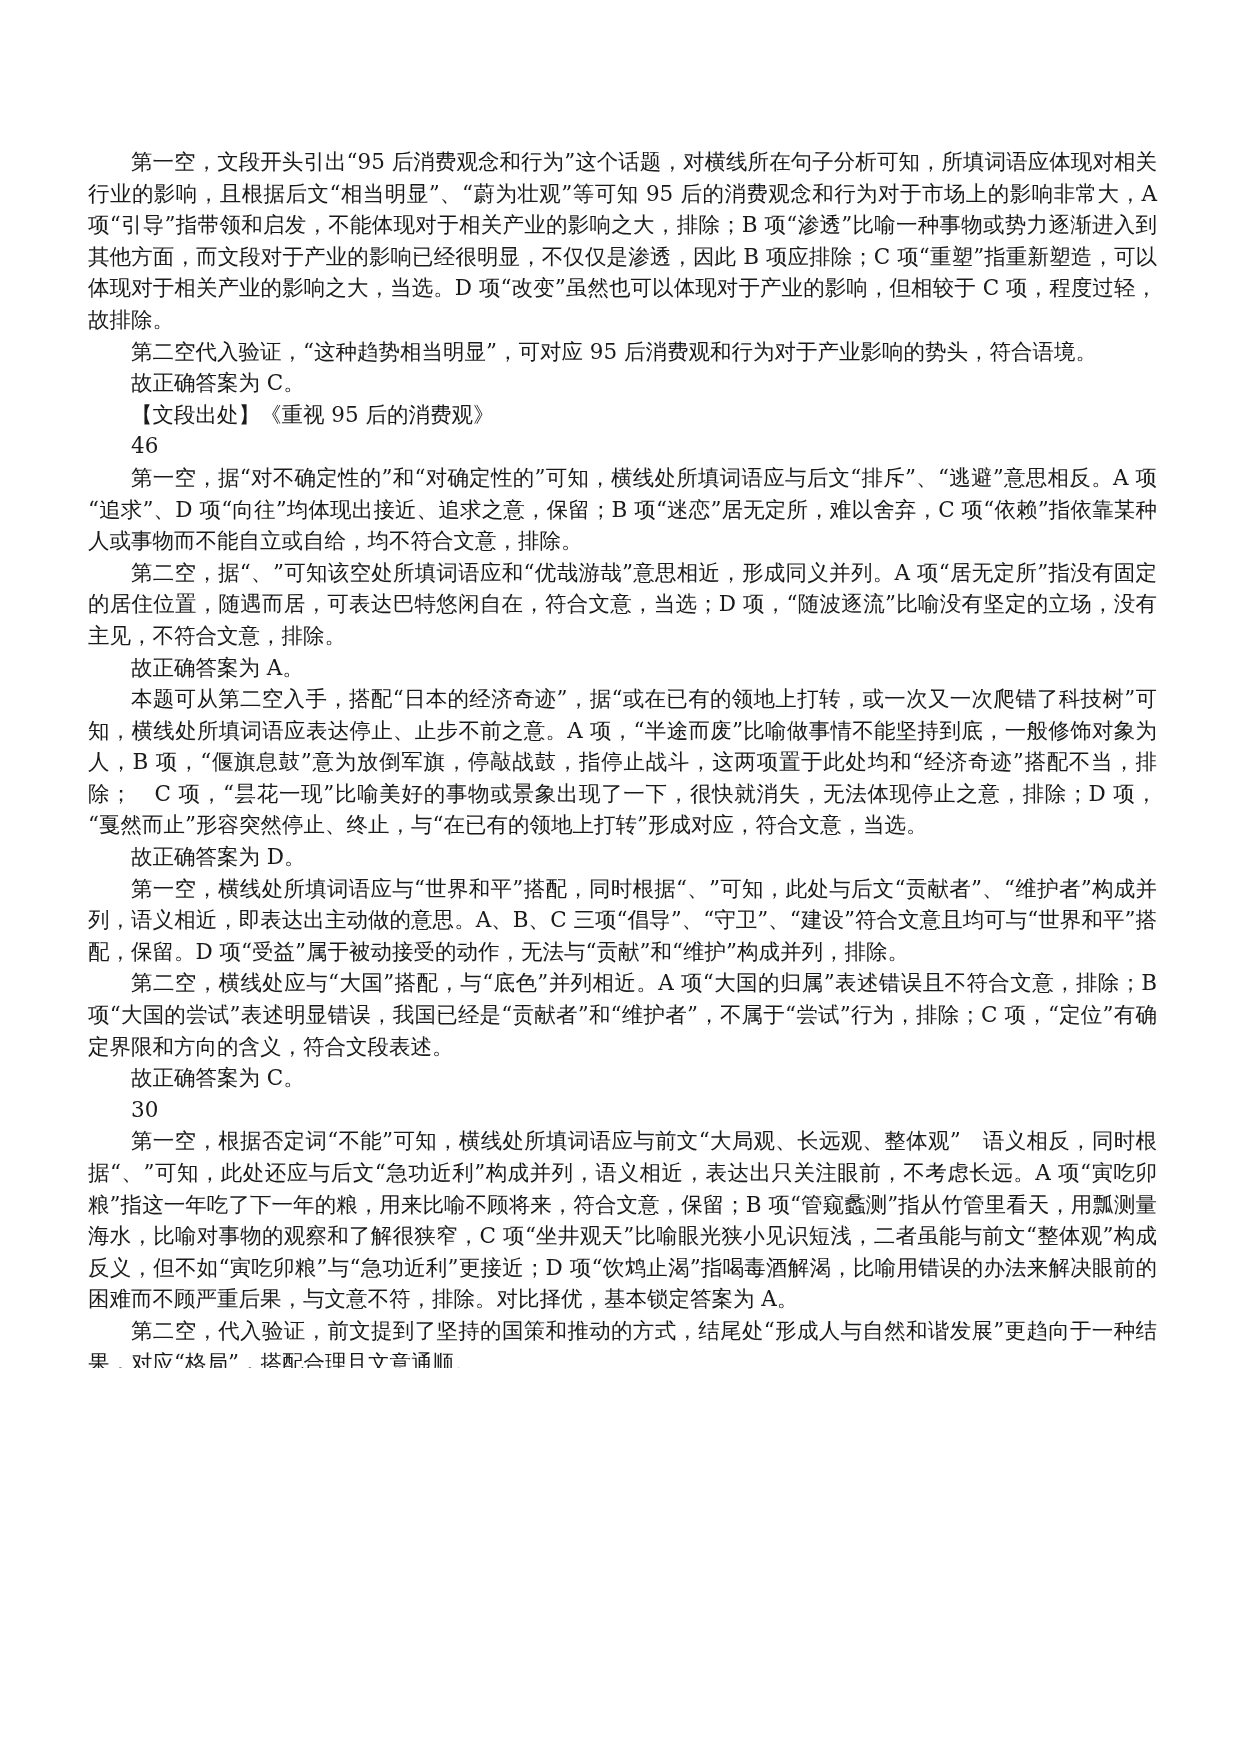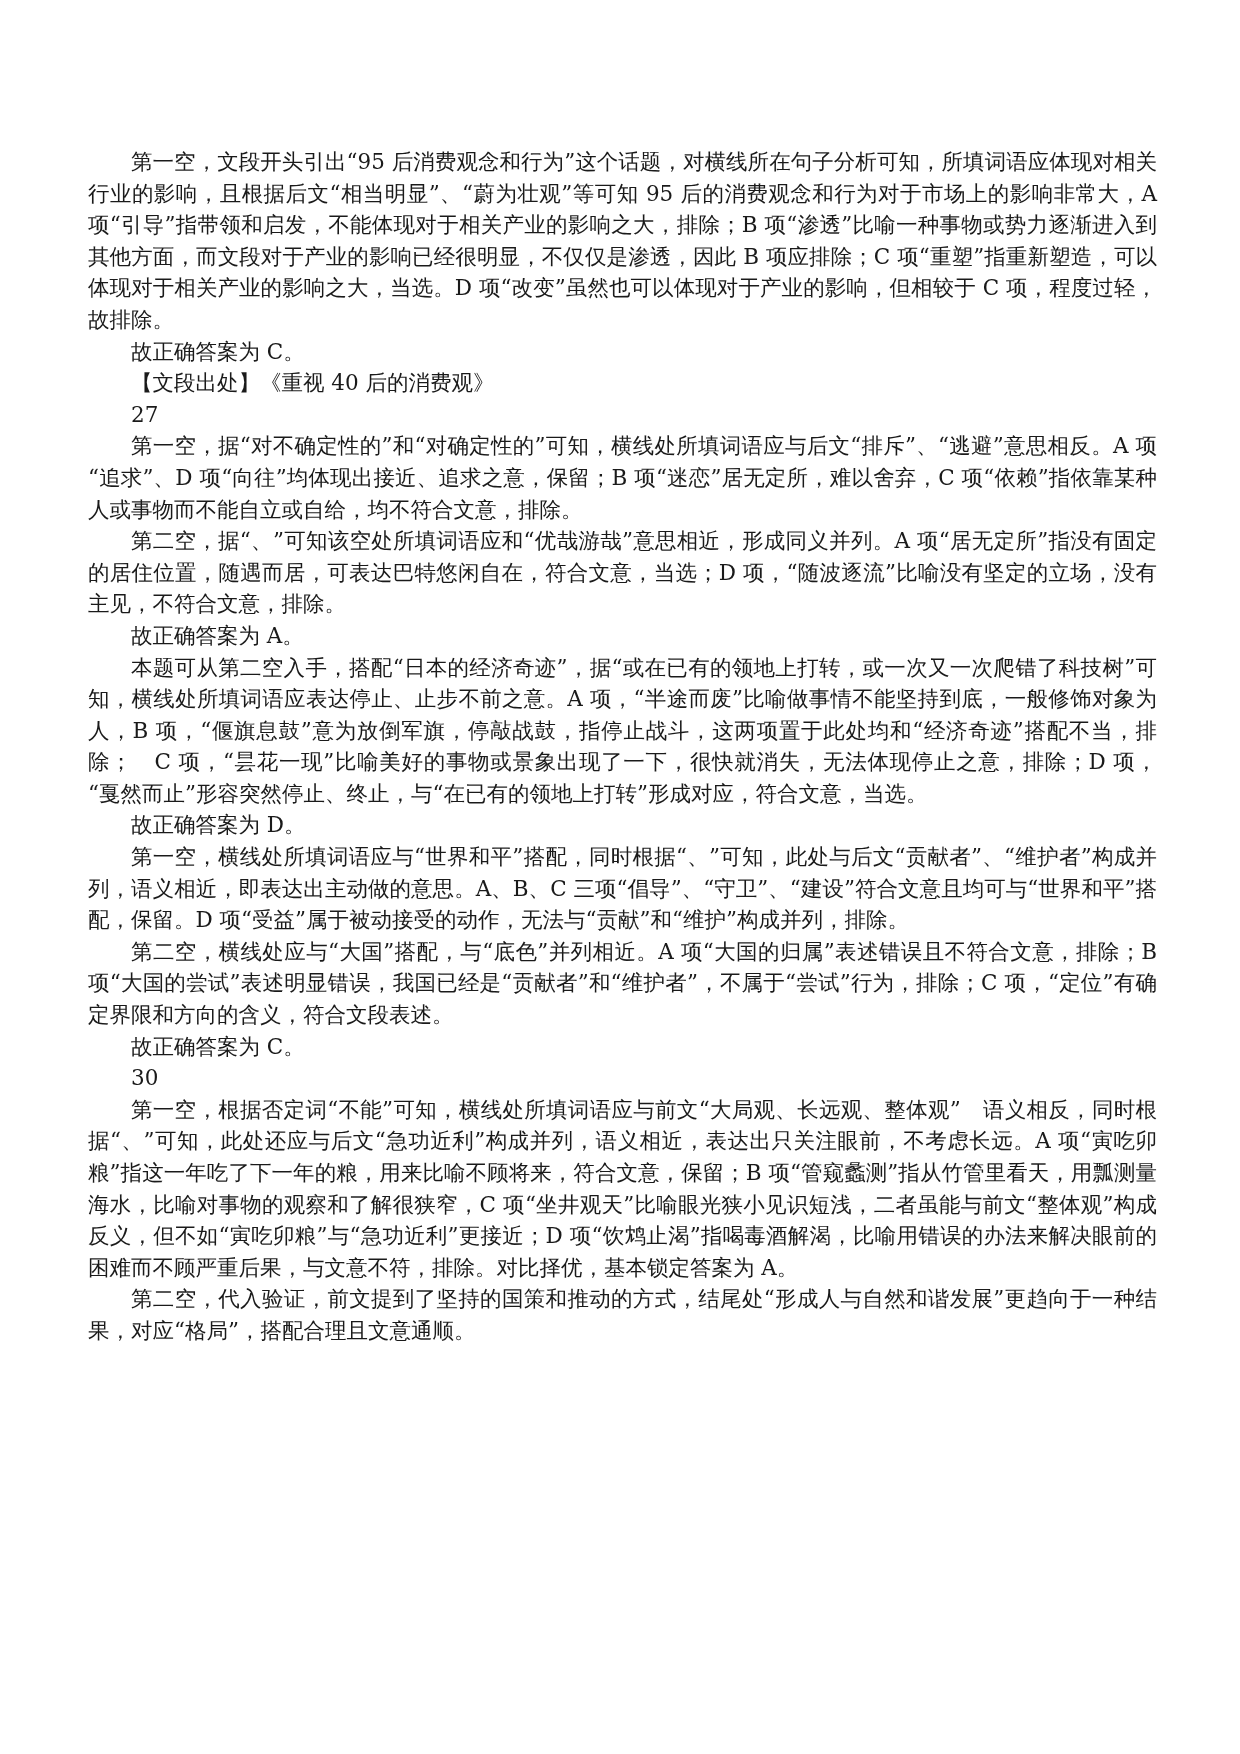--- a/index.html
+++ b/index.html
@@ -41,23 +41,24 @@
     color: #1a1a1a;
   }
 </style>
 </head>
 <body>
 
 <div class="page">
   <main class="content" id="doc-content">
 
   <p>第一空，文段开头引出“95 后消费观念和行为”这个话题，对横线所在句子分析可知，所填词语应体现对相关行业的影响，且根据后文“相当明显”、“蔚为壮观”等可知 95 后的消费观念和行为对于市场上的影响非常大，A 项“引导”指带领和启发，不能体现对于相关产业的影响之大，排除；B 项“渗透”比喻一种事物或势力逐渐进入到其他方面，而文段对于产业的影响已经很明显，不仅仅是渗透，因此 B 项应排除；C 项“重塑”指重新塑造，可以体现对于相关产业的影响之大，当选。D 项“改变”虽然也可以体现对于产业的影响，但相较于 C 项，程度过轻，故排除。</p>
+      <p>第二空代入验证，“这种趋势相当明显”，可对应 95 后消费观和行为对于产业影响的势头，符合语境。</p>
       <p>故正确答案为 C。</p>
-      <p>【文段出处】《重视 40 后的消费观》</p>
-      <p>27</p>
+      <p>【文段出处】《重视 95 后的消费观》</p>
+      <p>46</p>
       <p>第一空，据“对不确定性的”和“对确定性的”可知，横线处所填词语应与后文“排斥”、“逃避”意思相反。A 项“追求”、D 项“向往”均体现出接近、追求之意，保留；B 项“迷恋”居无定所，难以舍弃，C 项“依赖”指依靠某种人或事物而不能自立或自给，均不符合文意，排除。</p>
       <p>第二空，据“、”可知该空处所填词语应和“优哉游哉”意思相近，形成同义并列。A 项“居无定所”指没有固定的居住位置，随遇而居，可表达巴特悠闲自在，符合文意，当选；D 项，“随波逐流”比喻没有坚定的立场，没有主见，不符合文意，排除。</p>
       <p>故正确答案为 A。</p>
       <p>本题可从第二空入手，搭配“日本的经济奇迹”，据“或在已有的领地上打转，或一次又一次爬错了科技树”可知，横线处所填词语应表达停止、止步不前之意。A 项，“半途而废”比喻做事情不能坚持到底，一般修饰对象为人，B 项，“偃旗息鼓”意为放倒军旗，停敲战鼓，指停止战斗，这两项置于此处均和“经济奇迹”搭配不当，排除；　C 项，“昙花一现”比喻美好的事物或景象出现了一下，很快就消失，无法体现停止之意，排除；D 项，“戛然而止”形容突然停止、终止，与“在已有的领地上打转”形成对应，符合文意，当选。</p>
       <p>故正确答案为 D。</p>
       <p>第一空，横线处所填词语应与“世界和平”搭配，同时根据“、”可知，此处与后文“贡献者”、“维护者”构成并列，语义相近，即表达出主动做的意思。A、B、C 三项“倡导”、“守卫”、“建设”符合文意且均可与“世界和平”搭配，保留。D 项“受益”属于被动接受的动作，无法与“贡献”和“维护”构成并列，排除。</p>
       <p>第二空，横线处应与“大国”搭配，与“底色”并列相近。A 项“大国的归属”表述错误且不符合文意，排除；B 项“大国的尝试”表述明显错误，我国已经是“贡献者”和“维护者”，不属于“尝试”行为，排除；C 项，“定位”有确定界限和方向的含义，符合文段表述。</p>
       <p>故正确答案为 C。</p>
       <p>30</p>
       <p>第一空，根据否定词“不能”可知，横线处所填词语应与前文“大局观、长远观、整体观”　语义相反，同时根据“、”可知，此处还应与后文“急功近利”构成并列，语义相近，表达出只关注眼前，不考虑长远。A 项“寅吃卯粮”指这一年吃了下一年的粮，用来比喻不顾将来，符合文意，保留；B 项“管窥蠡测”指从竹管里看天，用瓢测量海水，比喻对事物的观察和了解很狭窄，C 项“坐井观天”比喻眼光狭小见识短浅，二者虽能与前文“整体观”构成反义，但不如“寅吃卯粮”与“急功近利”更接近；D 项“饮鸩止渴”指喝毒酒解渴，比喻用错误的办法来解决眼前的困难而不顾严重后果，与文意不符，排除。对比择优，基本锁定答案为 A。</p>

